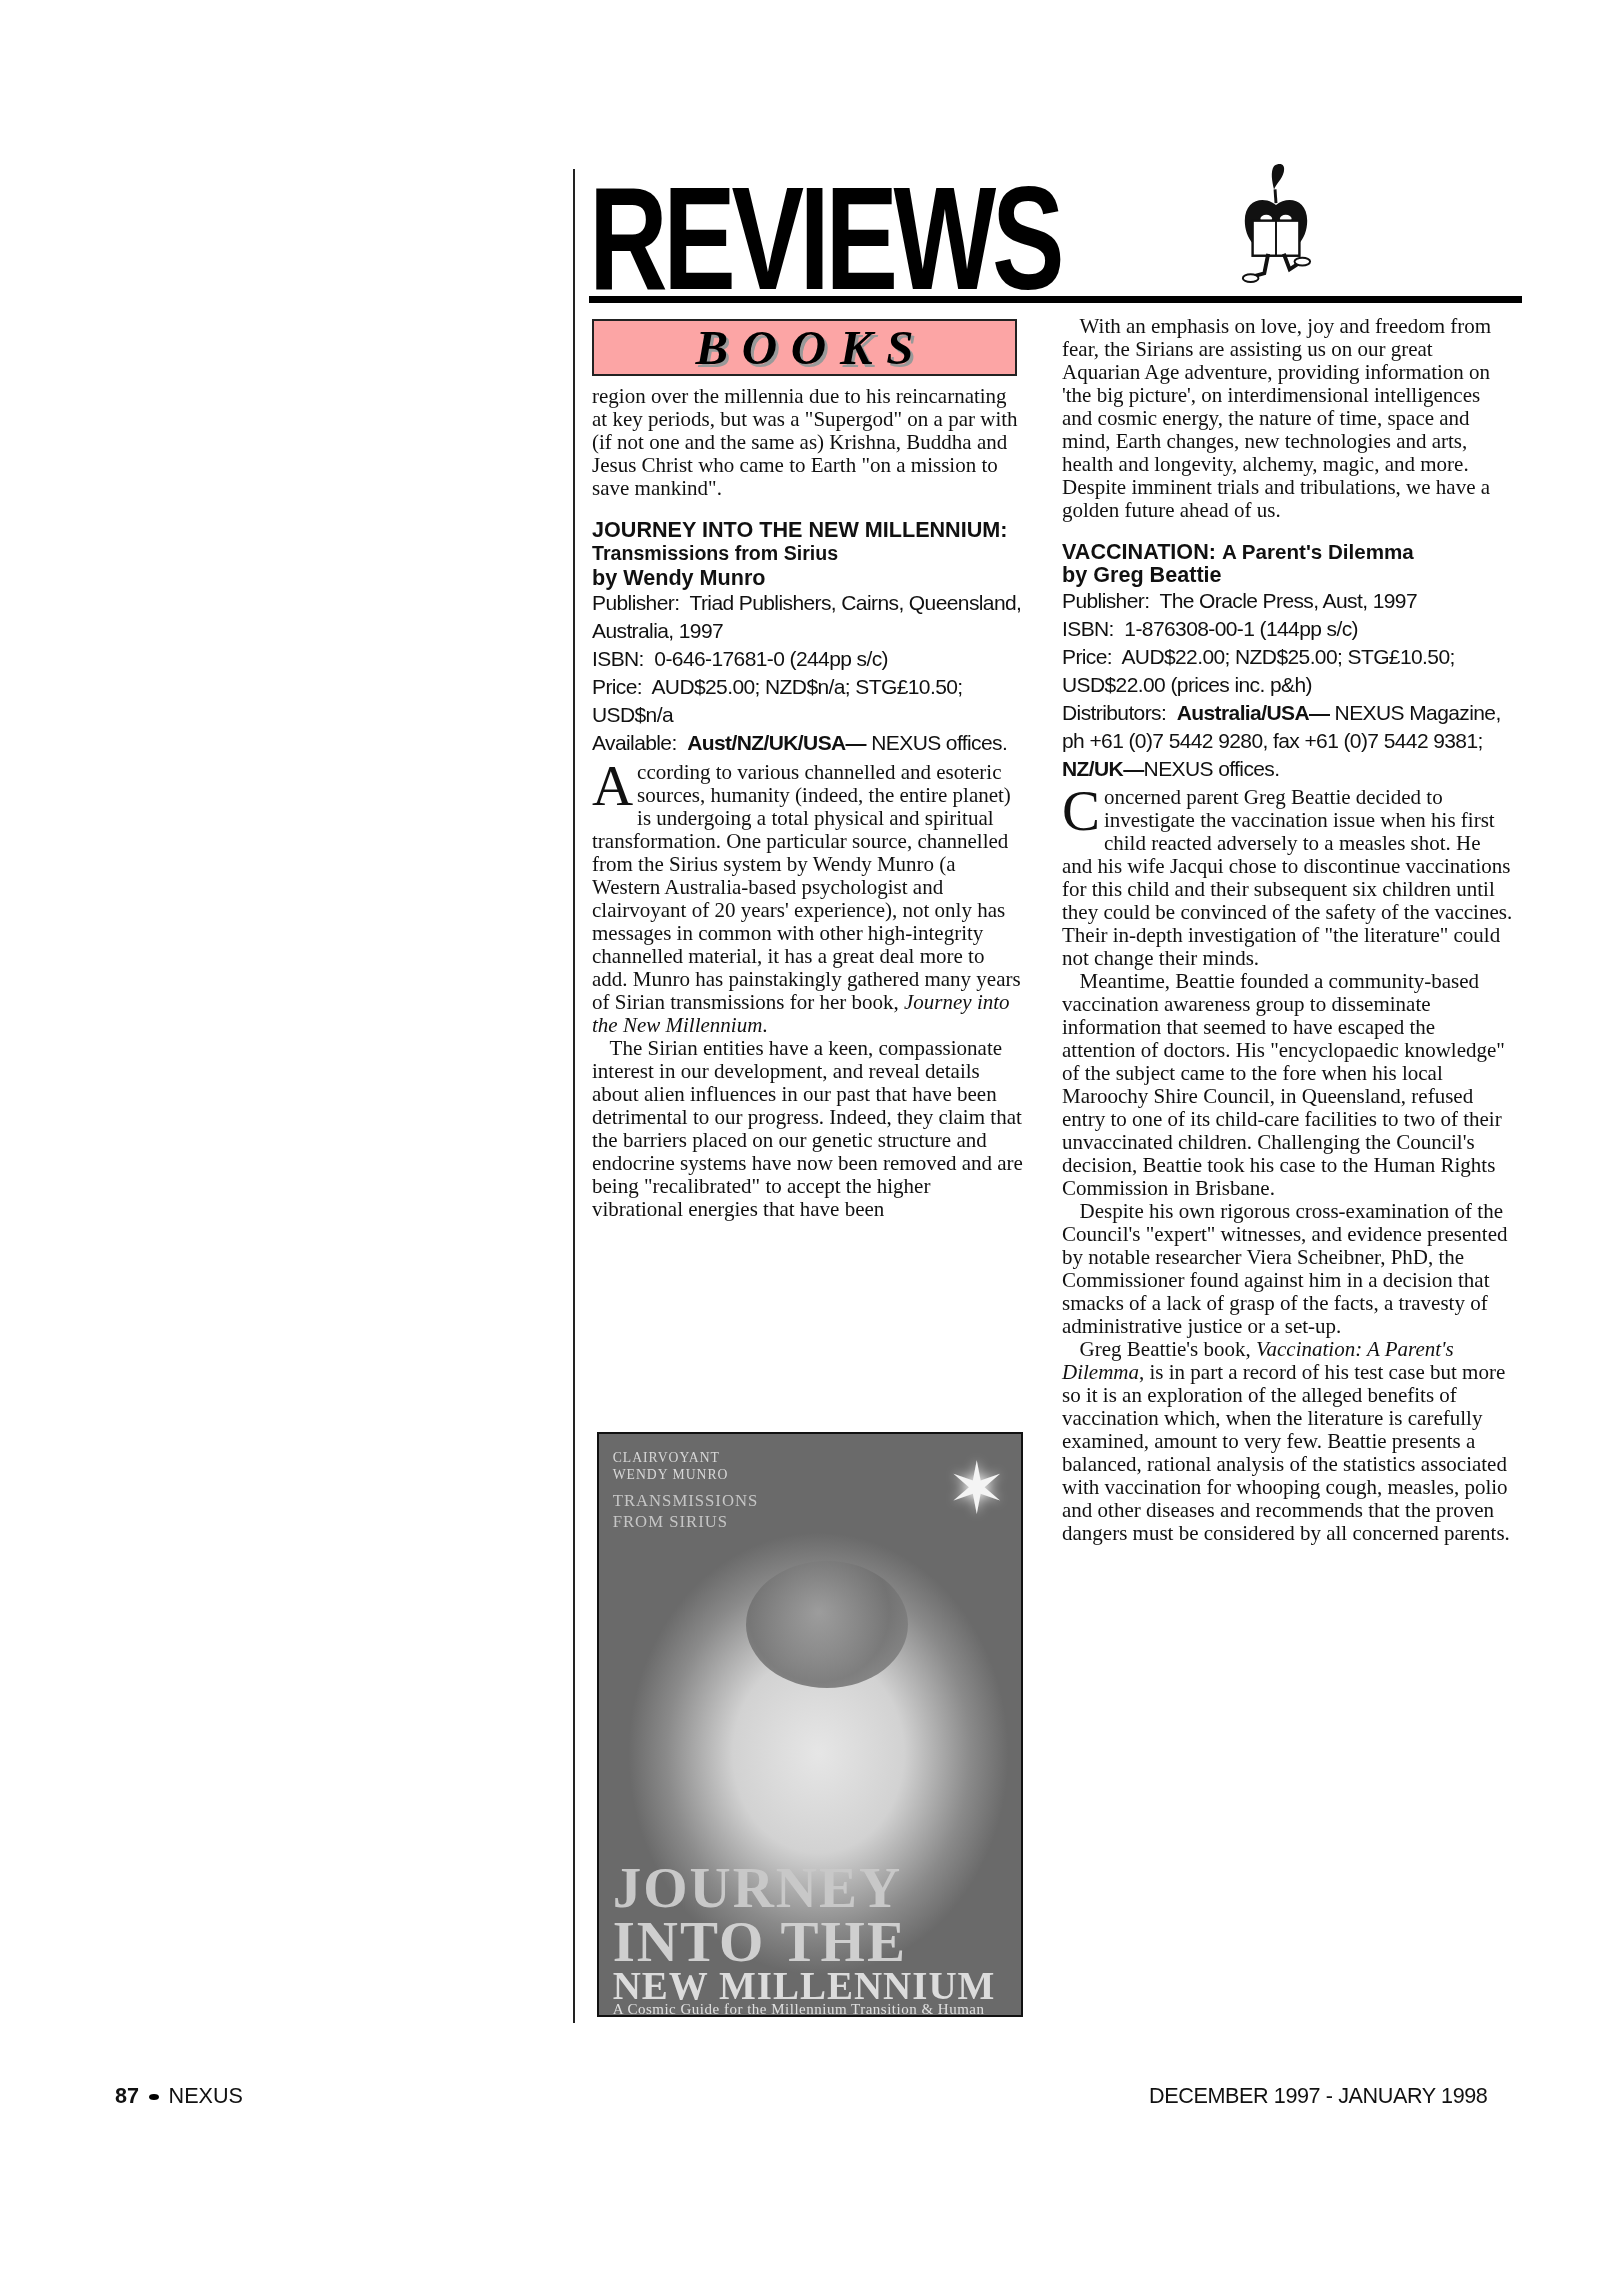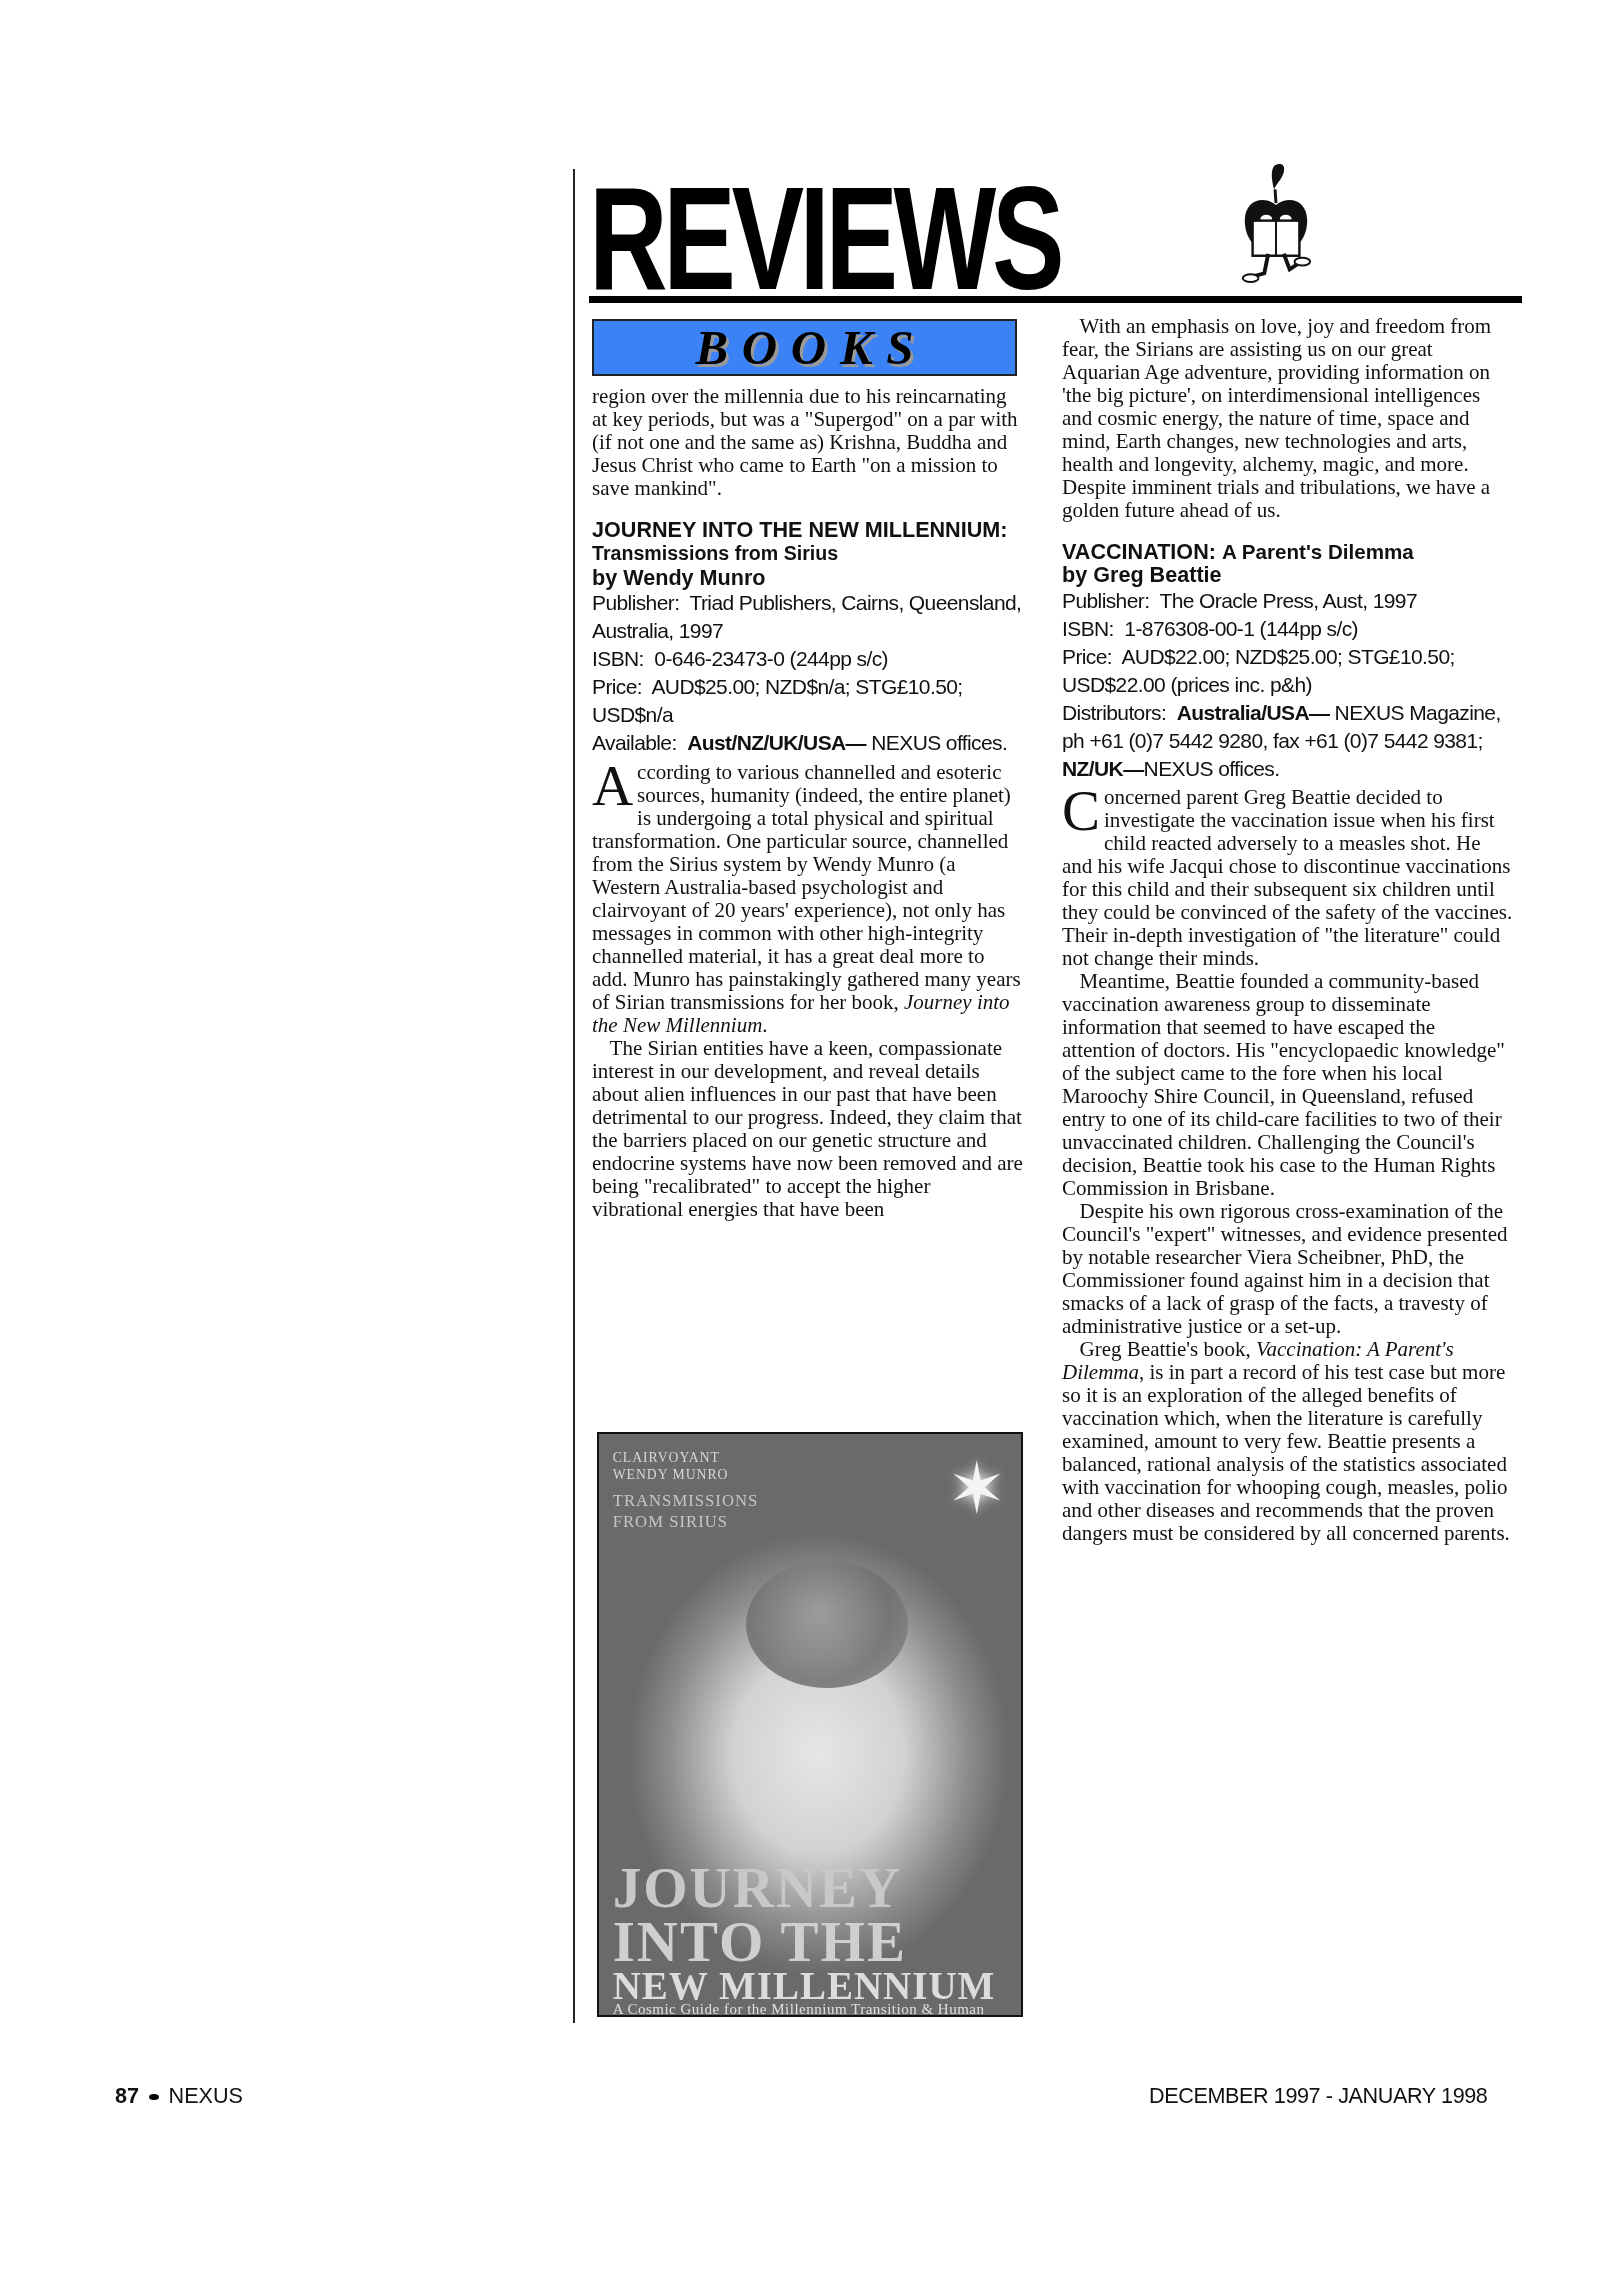--- a/index.html
+++ b/index.html
@@ -12,21 +12,21 @@
     font-family: "Liberation Sans", "DejaVu Sans", sans-serif;
     font-weight: 700; font-size: 147px; line-height: 147px;
     letter-spacing: -5.9px; transform: scaleX(0.74); transform-origin: left top;
     color: #000;
   }
   .mascot { position: absolute; left: 1237px; top: 160px; width: 78px; height: 132px; }
   .hrule { position: absolute; left: 589px; top: 296px; width: 933px; height: 6.9px; background: #000; }
 
   .books-box {
     position: absolute; left: 592px; top: 319px; width: 425px; height: 57px;
-    background: #3b82f6; border: 2px solid #222; box-sizing: border-box;
+    background: #fca5a5; border: 2px solid #222; box-sizing: border-box;
     display: flex; align-items: center; justify-content: center;
   }
   .books-label {
     font-family: "Liberation Serif", "DejaVu Serif", serif; font-style: italic; font-weight: 700;
     font-size: 49px; letter-spacing: 13.7px; color: #000;
     text-shadow: 2.9px 2.9px 0 #999; margin-left: 13.7px;
   }
 
   .col { position: absolute; font-size: 21px; line-height: 23px; }
   .col-left { left: 592px; top: 385px; width: 431px; }
@@ -94,21 +94,21 @@
 
 <div class="col col-left">
   <p class="body-p">region over the millennia due to his reincarnating at key periods, but was a "Supergod" on a par with (if not one and the same as) Krishna, Buddha and Jesus Christ who came to Earth "on a mission to save mankind".</p>
 
   <div class="book-head">
     <span>JOURNEY INTO THE NEW MILLENNIUM:</span>
     <span style="font-size:19.6px">Transmissions from Sirius</span><br>
     <span>by Wendy Munro</span>
   </div>
   <p class="meta"><span>Publisher:</span>&nbsp; <span>Triad Publishers, Cairns, Queensland, Australia, 1997</span></p>
-  <p class="meta"><span>ISBN:</span>&nbsp; <span>0-646-23473-0 (244pp s/c)</span></p>
+  <p class="meta"><span>ISBN:</span>&nbsp; <span>0-646-17681-0 (244pp s/c)</span></p>
   <p class="meta"><span>Price:</span>&nbsp; <span>AUD$25.00; NZD$n/a; STG£10.50; USD$n/a</span></p>
   <p class="meta"><span>Available:</span>&nbsp; <b>Aust/NZ/UK/USA—</b> <span>NEXUS offices.</span></p>
 
   <p class="body-p" style="margin-top:3.9px"><span class="dropcap">A</span><span>ccording to various channelled and esoteric sources, humanity (indeed, the entire planet) is undergoing a total physical and spiritual transformation.  One particular source, channelled from the Sirius system by Wendy Munro (a Western Australia-based psychologist and clairvoyant of 20 years' experience), not only has messages in common with other high-integrity channelled material, it has a great deal more to add.  Munro has painstakingly gathered many years of Sirian transmissions for her book, </span><i>Journey into the New Millennium</i><span>.</span></p>
   <p class="body-p indent">The Sirian entities have a keen, compassionate interest in our development, and reveal details about alien influences in our past that have been detrimental to our progress.  Indeed, they claim that the barriers placed on our genetic structure and endocrine systems have now been removed and are being "recalibrated" to accept the higher vibrational energies that have been</p>
 </div>
 
 <div class="cover">
   <div class="globe"></div>
   <div class="star">✶</div>

